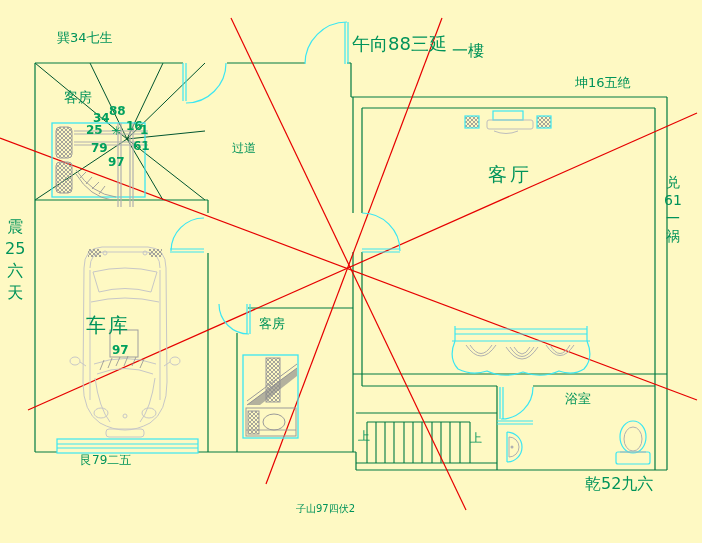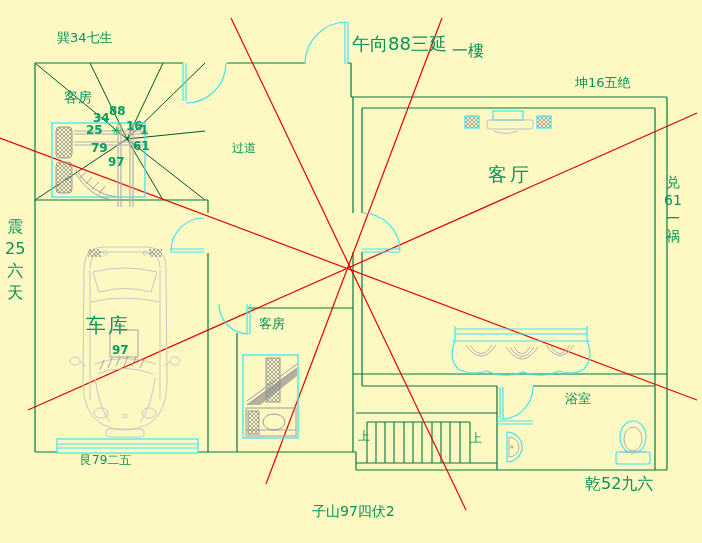--- a/index.html
+++ b/index.html
@@ -146,21 +146,21 @@
       <rect x="616" y="452" width="34" height="12" rx="2" stroke="#3be6f2" stroke-width="1.2"></rect>
       <path d="M620 452 H646" stroke="#b0b0b0"></path>
     </g>
   </svg>
 
   <div class="lbl" style="left:57px;top:31px;font-size:13px">巽34七生</div>
   <div class="lbl" style="left:352px;top:35px;font-size:18px">午向88三延</div>
   <div class="lbl" style="left:452px;top:43px;font-size:16px">一樓</div>
   <div class="lbl" style="left:575px;top:76px;font-size:13px">坤16五绝</div>
   <div class="lbl" style="left:80px;top:454px;font-size:12px">艮79二五</div>
-  <div class="lbl" style="left:312px;top:504px;font-size:14px">子山97四伏2</div>
+  <div class="lbl" style="left:296px;top:504px;font-size:10px">子山97四伏2</div>
   <div class="lbl" style="left:585px;top:476px;font-size:16px">乾52九六</div>
 
   <div class="vlbl" style="left:5px;top:219px;font-size:16px;gap:6px">
     <span>震</span>
     <span>25</span>
     <span>六</span>
     <span>天</span>
   </div>
   <div class="vlbl" style="left:664px;top:175px;font-size:14px;gap:4px">
     <span>兑</span>

